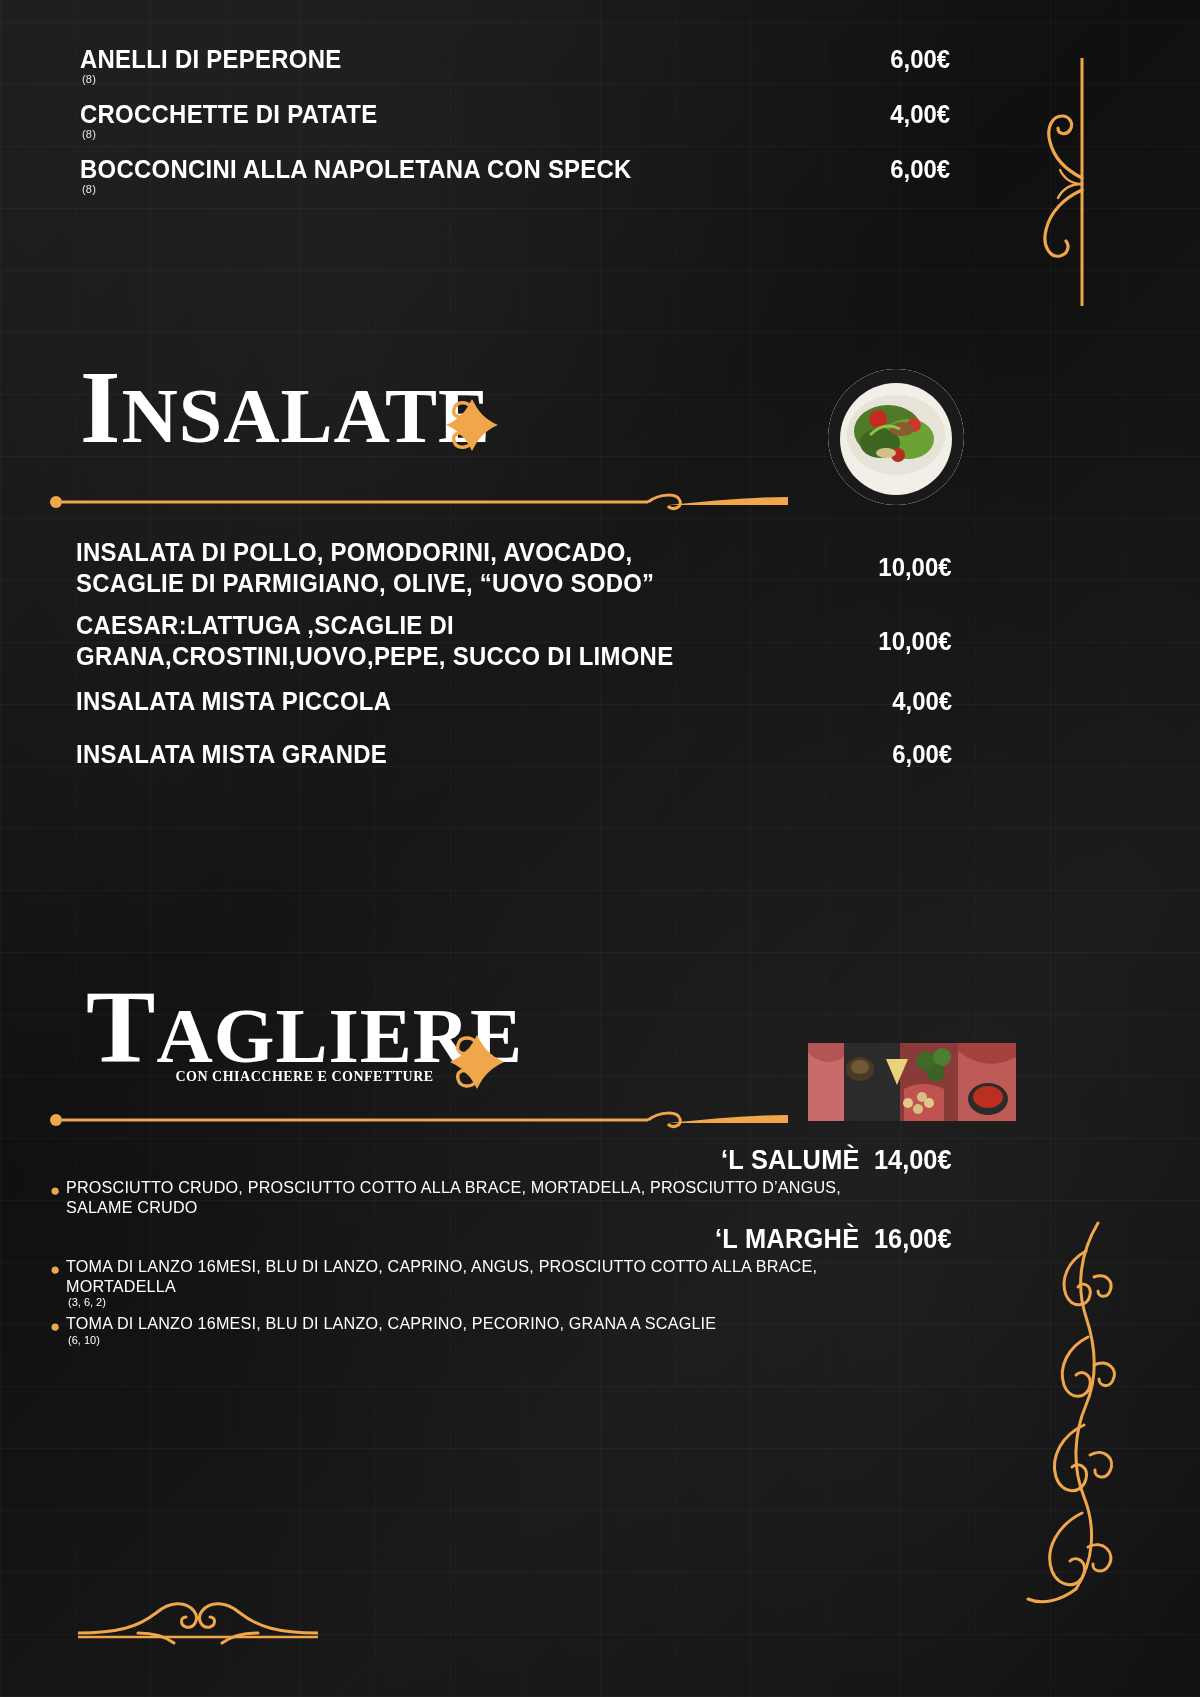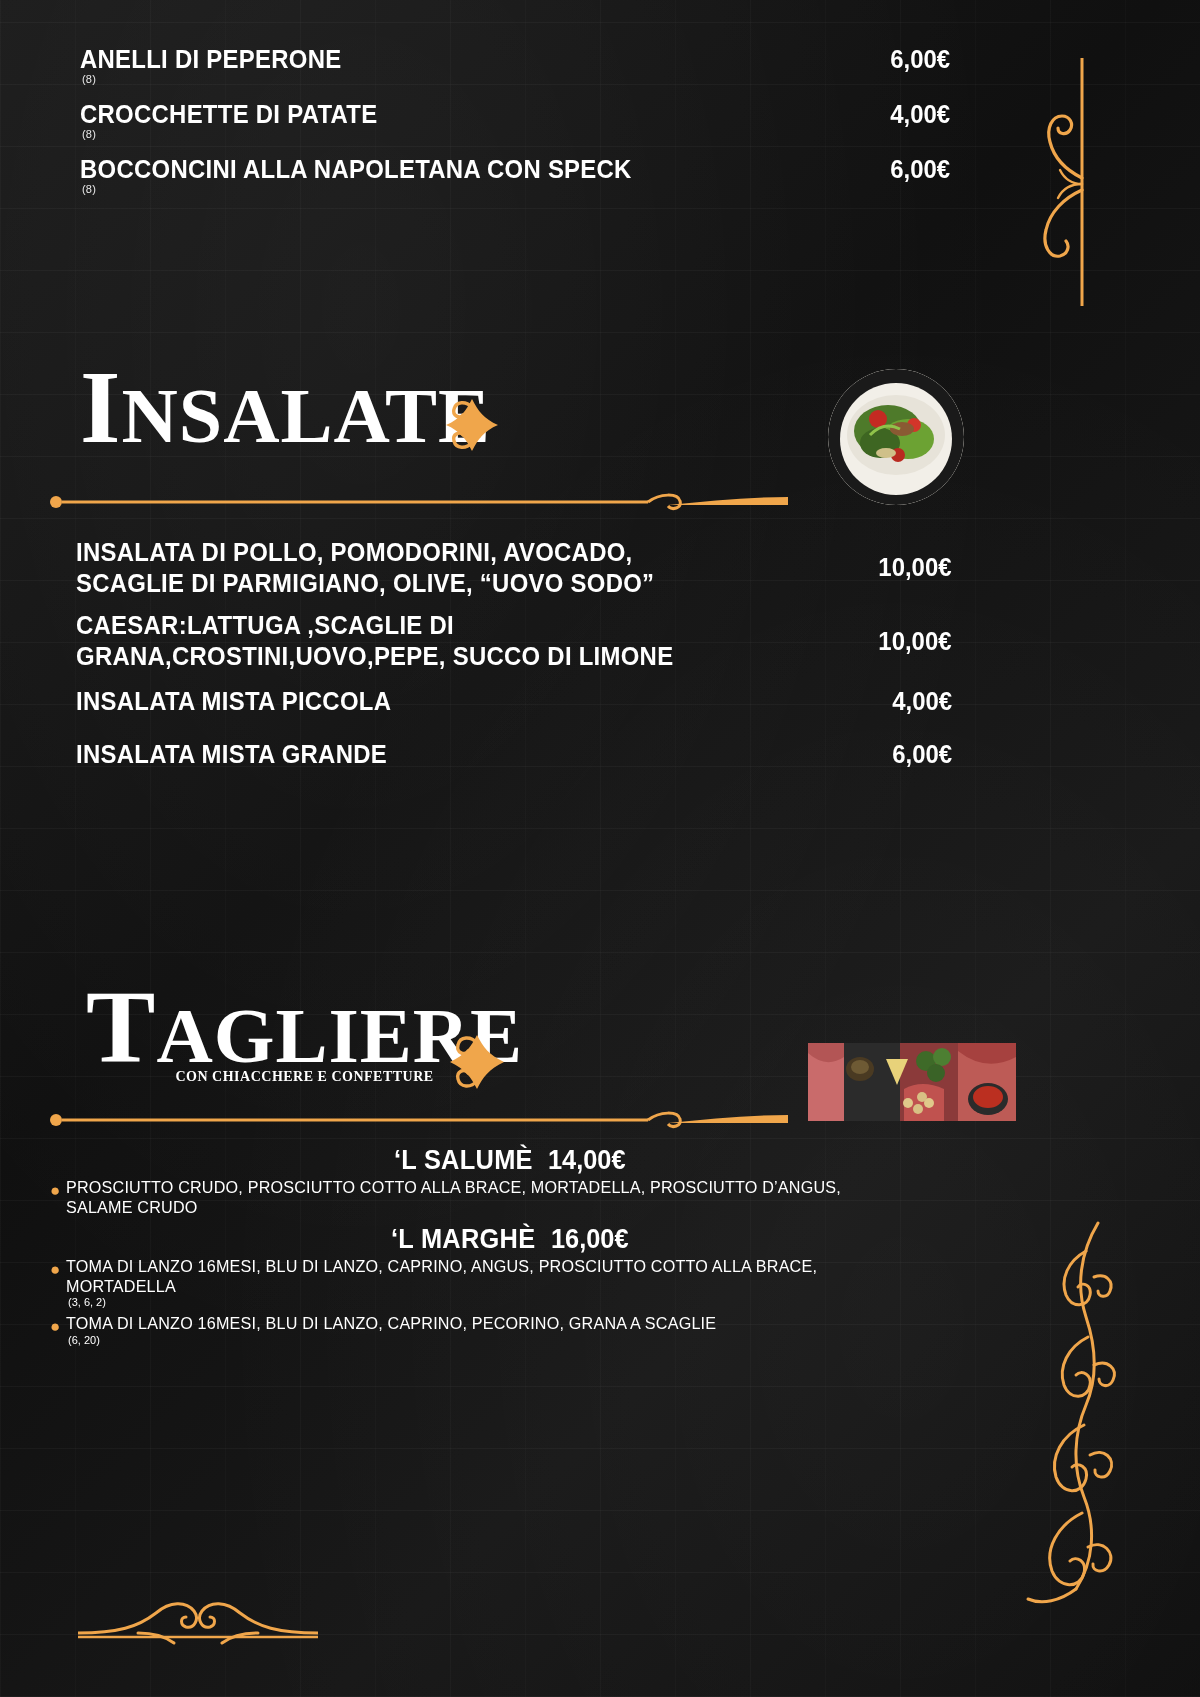--- a/index.html
+++ b/index.html
@@ -173,21 +173,21 @@
     left: 808px; top: 58px;
     width: 208px; height: 78px;
     overflow: hidden;
   }
   #tagliere-rule { position: absolute; left: 48px; top: 124px; width: 740px; height: 22px; }
   #tagliere-list { position: absolute; left: 50px; top: 160px; width: 902px; }
   .tagliere-item { margin-bottom: 6px; }
   .tagliere-head {
     display: flex;
     align-items: baseline;
-    justify-content: center;
+    justify-content: flex-end;
   }
   .tagliere-name {
     font-family: "Liberation Sans Narrow", "Liberation Sans", sans-serif;
     font-weight: bold;
     font-size: 27px;
     letter-spacing: 0.3px;
     text-transform: uppercase;
     padding-left: 18px;
     transform: scaleX(0.94);
     transform-origin: left center;
@@ -434,21 +434,21 @@
           <span class="desc-text">TOMA DI LANZO 16MESI, BLU DI LANZO, CAPRINO, ANGUS, PROSCIUTTO COTTO ALLA BRACE, MORTADELLA</span>
         </div>
         <div class="tagliere-alg">(3, 6, 2)</div>
       </div>
 
       <div class="tagliere-item">
         <div class="tagliere-desc">
           <span class="bullet">●</span>
           <span class="desc-text">TOMA DI LANZO 16MESI, BLU DI LANZO, CAPRINO, PECORINO, GRANA A SCAGLIE</span>
         </div>
-        <div class="tagliere-alg">(6, 20)</div>
+        <div class="tagliere-alg">(6, 10)</div>
       </div>
 
     </div>
   </div>
 
   <div id="ornament-bottom-right">
     <svg viewBox="0 0 120 400" class="photo-svg">
       <g fill="none" stroke="#f0a64b" stroke-width="3" stroke-linecap="round">
         <path d="M96 6 C 78 36, 74 70, 84 100 C 94 130, 96 160, 84 188 C 72 216, 70 250, 82 280 C 94 310, 92 344, 74 372"></path>
         <path d="M84 34 C 66 44, 58 62, 64 78 C 70 92, 86 90, 88 78 C 90 68, 80 64, 76 70"></path>

